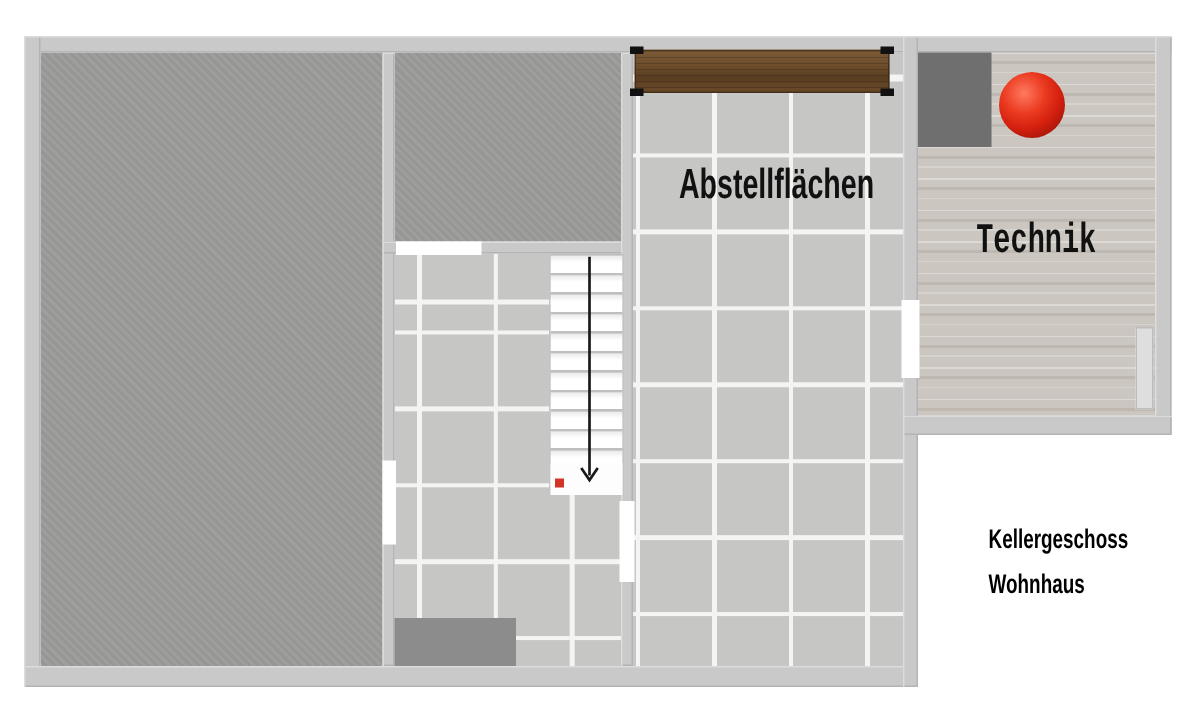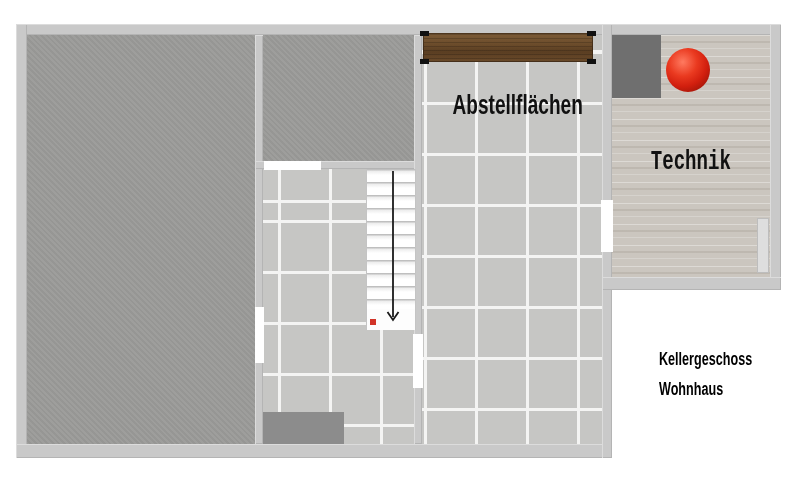--- a/index.html
+++ b/index.html
@@ -123,21 +123,21 @@
     <div class="shelf-foot foot-tl"></div>
     <div class="shelf-foot foot-tr"></div>
     <div class="shelf-foot foot-bl"></div>
     <div class="shelf-foot foot-br"></div>
   </div>
 
   <div class="tech-unit"></div>
   <div class="tank"></div>
   <div class="tech-door"></div>
 
-  <div class="room-label" style="left:422px;top:90px;width:180px;">
+  <div class="room-label" style="left:422px;top:108px;width:180px;">
     <span>Abstellflächen</span>
   </div>
   <div class="room-label" style="left:612px;top:147px;width:158px;font-family:Liberation Mono, monospace;">
     <span>Technik</span>
   </div>
 
   <div class="plan-title">
     <span class="line">Kellergeschoss</span><br>
     <span class="line">Wohnhaus</span>
   </div>

